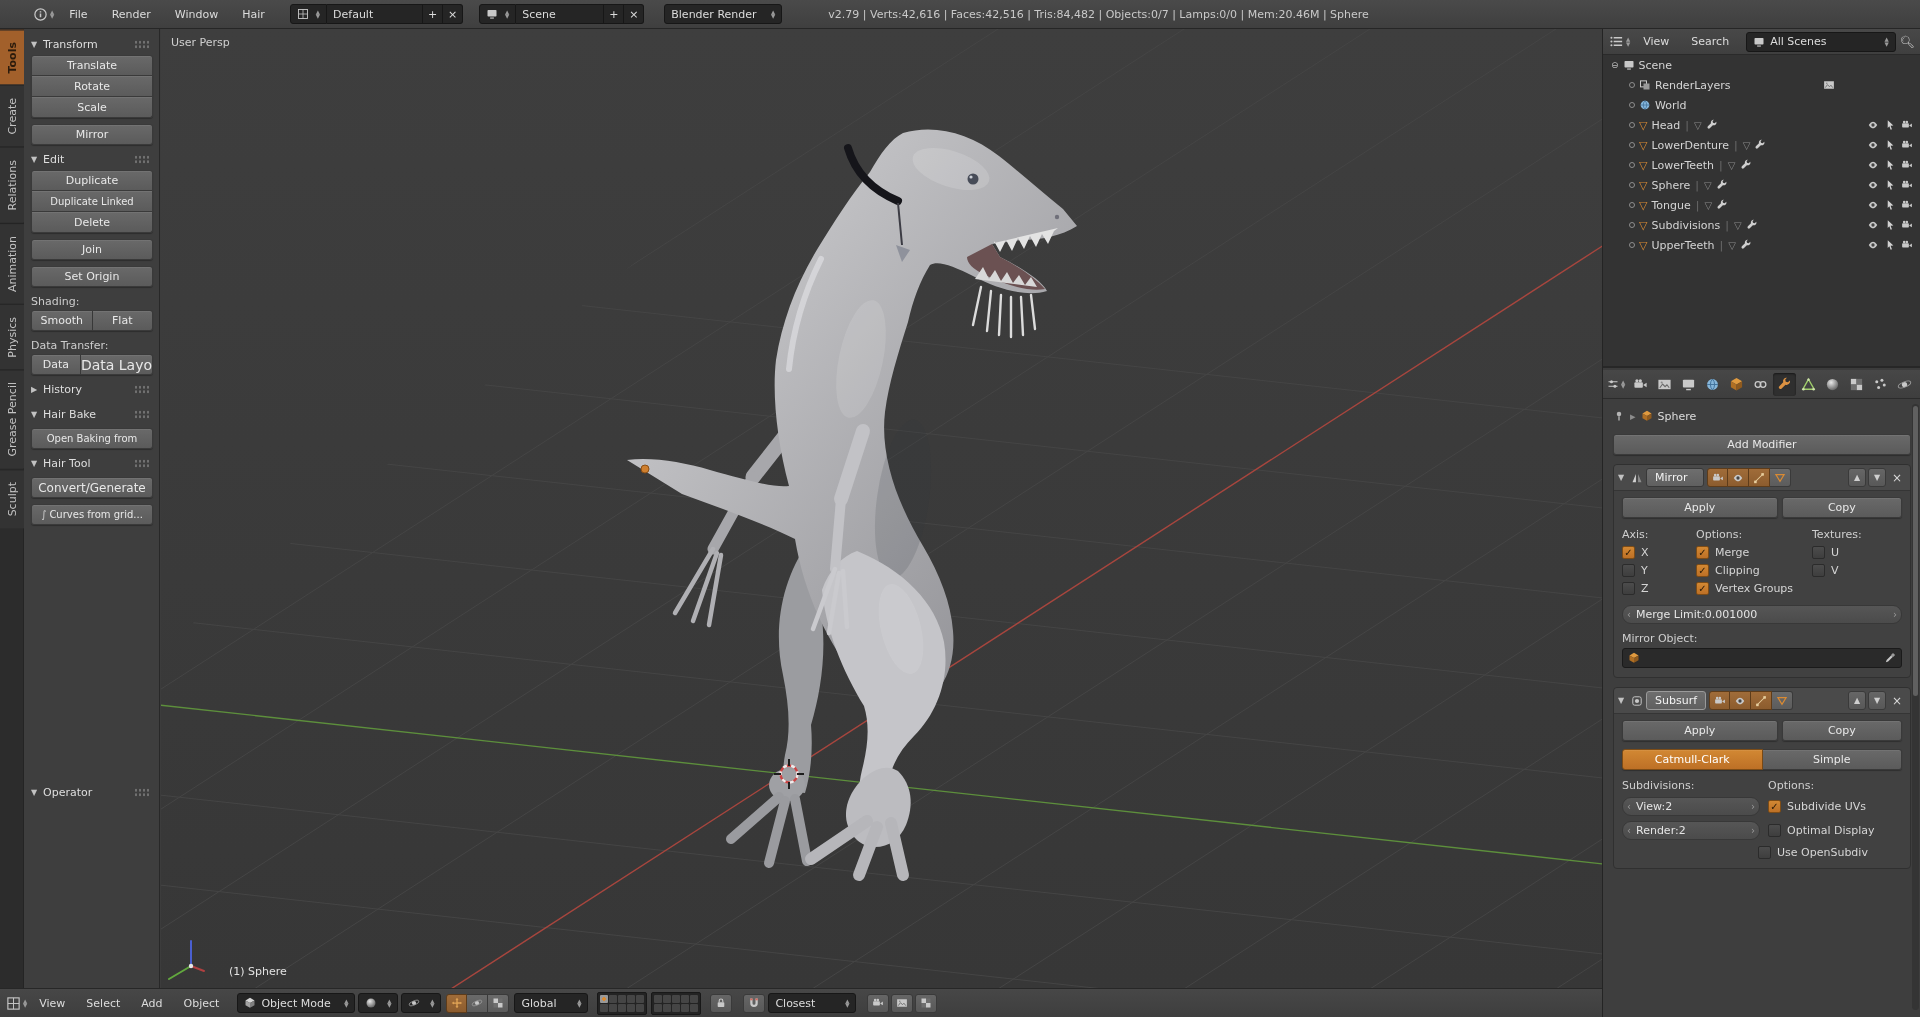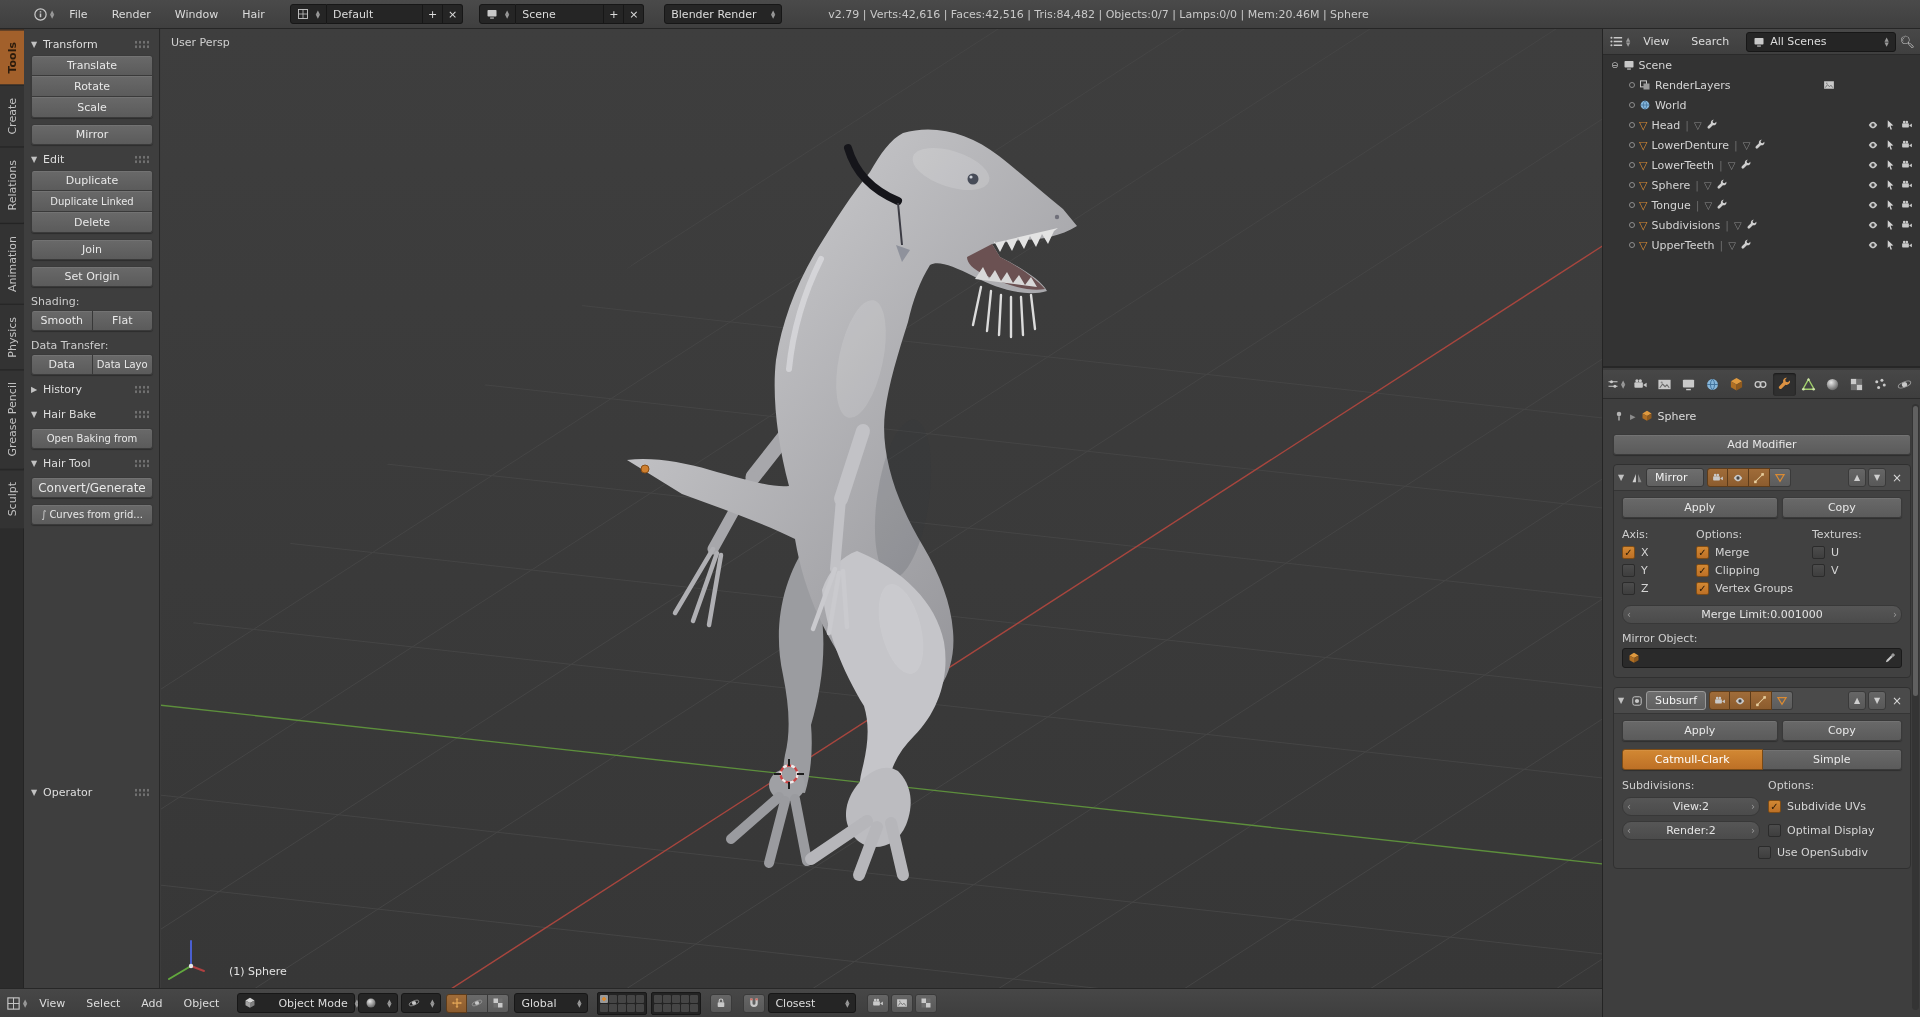--- a/index.html
+++ b/index.html
@@ -27,21 +27,21 @@
         background:radial-gradient(circle,#848484 1px,transparent 1.3px);background-size:4px 4.5px;opacity:.75}
   .i{width:15px;height:15px;flex:none;display:block}
   .i12{width:12px;height:12px;flex:none;display:block}
   .i18{width:17px;height:17px;flex:none;display:block}
   .cb{width:13px;height:13px;flex:none;border-radius:2px;background:linear-gradient(#4c4c4c,#3e3e3e);
       border:1px solid #2b2b2b;display:inline-flex;align-items:center;justify-content:center;font-size:10px;color:transparent}
   .cb.on{background:linear-gradient(#d28833,#bd7026);border-color:#7d4c16;color:#2a1a07}
   .cb.on::after{content:"✓";color:#2a1a07;font-weight:bold}
   .cbrow{display:flex;align-items:center;gap:6px;color:#d5d5d5}
   .num{height:19px;background:linear-gradient(#565656,#4b4b4b);border:1px solid #383838;border-radius:9px;
-       display:flex;align-items:center;justify-content:center;padding:0 13px;color:#e4e4e4;position:relative}
+       display:flex;align-items:center;justify-content:flex-start;padding:0 13px;color:#e4e4e4;position:relative}
   .num::before{content:"‹";position:absolute;left:4px;color:#999;font-size:10px}
   .num::after{content:"›";position:absolute;right:4px;color:#999;font-size:10px}
 
   
   #info-bar{position:absolute;left:0;top:0;width:1920px;height:29px;background:linear-gradient(#4a4a4a,#3f3f3f);
             border-bottom:1px solid #262626;display:flex;align-items:center;padding:0 6px;gap:6px;z-index:5}
   #left-tabs{position:absolute;left:0;top:29px;width:24px;height:959px;background:#2c2c2c;border-right:1px solid #242424}
   #tool-shelf{position:absolute;left:24px;top:29px;width:136px;height:959px;background:#3e3e3e;border-right:1px solid #282828;
               padding:4px 6px 0 7px;overflow:hidden}
   #viewport{position:absolute;left:161px;top:29px;width:1441px;height:959px;background:#393939}
@@ -351,21 +351,21 @@
       <div class="gap6"></div>
       <div class="shelf-label">Shading:</div>
       <div class="pair">
         <div class="btn">Smooth</div>
         <div class="btn">Flat</div>
       </div>
       <div class="gap6"></div>
       <div class="shelf-label">Data Transfer:</div>
       <div class="pair">
         <div class="btn">Data</div>
-        <div class="btn" style="font-size:10px">Data Layo</div>
+        <div class="btn" style="font-size:14px">Data Layo</div>
       </div>
     </div>
 
     <div class="sect">
       <div class="panel-hd">
         <span class="tri">▶</span>
           <span>History</span>
           <span class="grip"></span>
       </div>
     </div>
@@ -552,21 +552,21 @@
           <use href="#ic-grid3d"></use>
         </svg>
         <span class="ud">▲<br>▼</span>
     </span>
     <span class="menu">View</span>
     <span class="menu">Select</span>
     <span class="menu">Add</span>
     <span class="menu">Object</span>
 
     <span class="dark" style="margin-left:6px;width:118px;justify-content:space-between">
-      <span style="display:flex;align-items:center;gap:22px">
+      <span style="display:flex;align-items:center;gap:5px">
           <svg class="i12">
             <use href="#ic-cube-gray"></use>
           </svg>
           <span>Object Mode</span>
         </span>
       <span class="ud">▲<br>▼</span>
     </span>
 
     <span class="dark" style="width:40px;justify-content:space-between">
       <svg class="i12">

